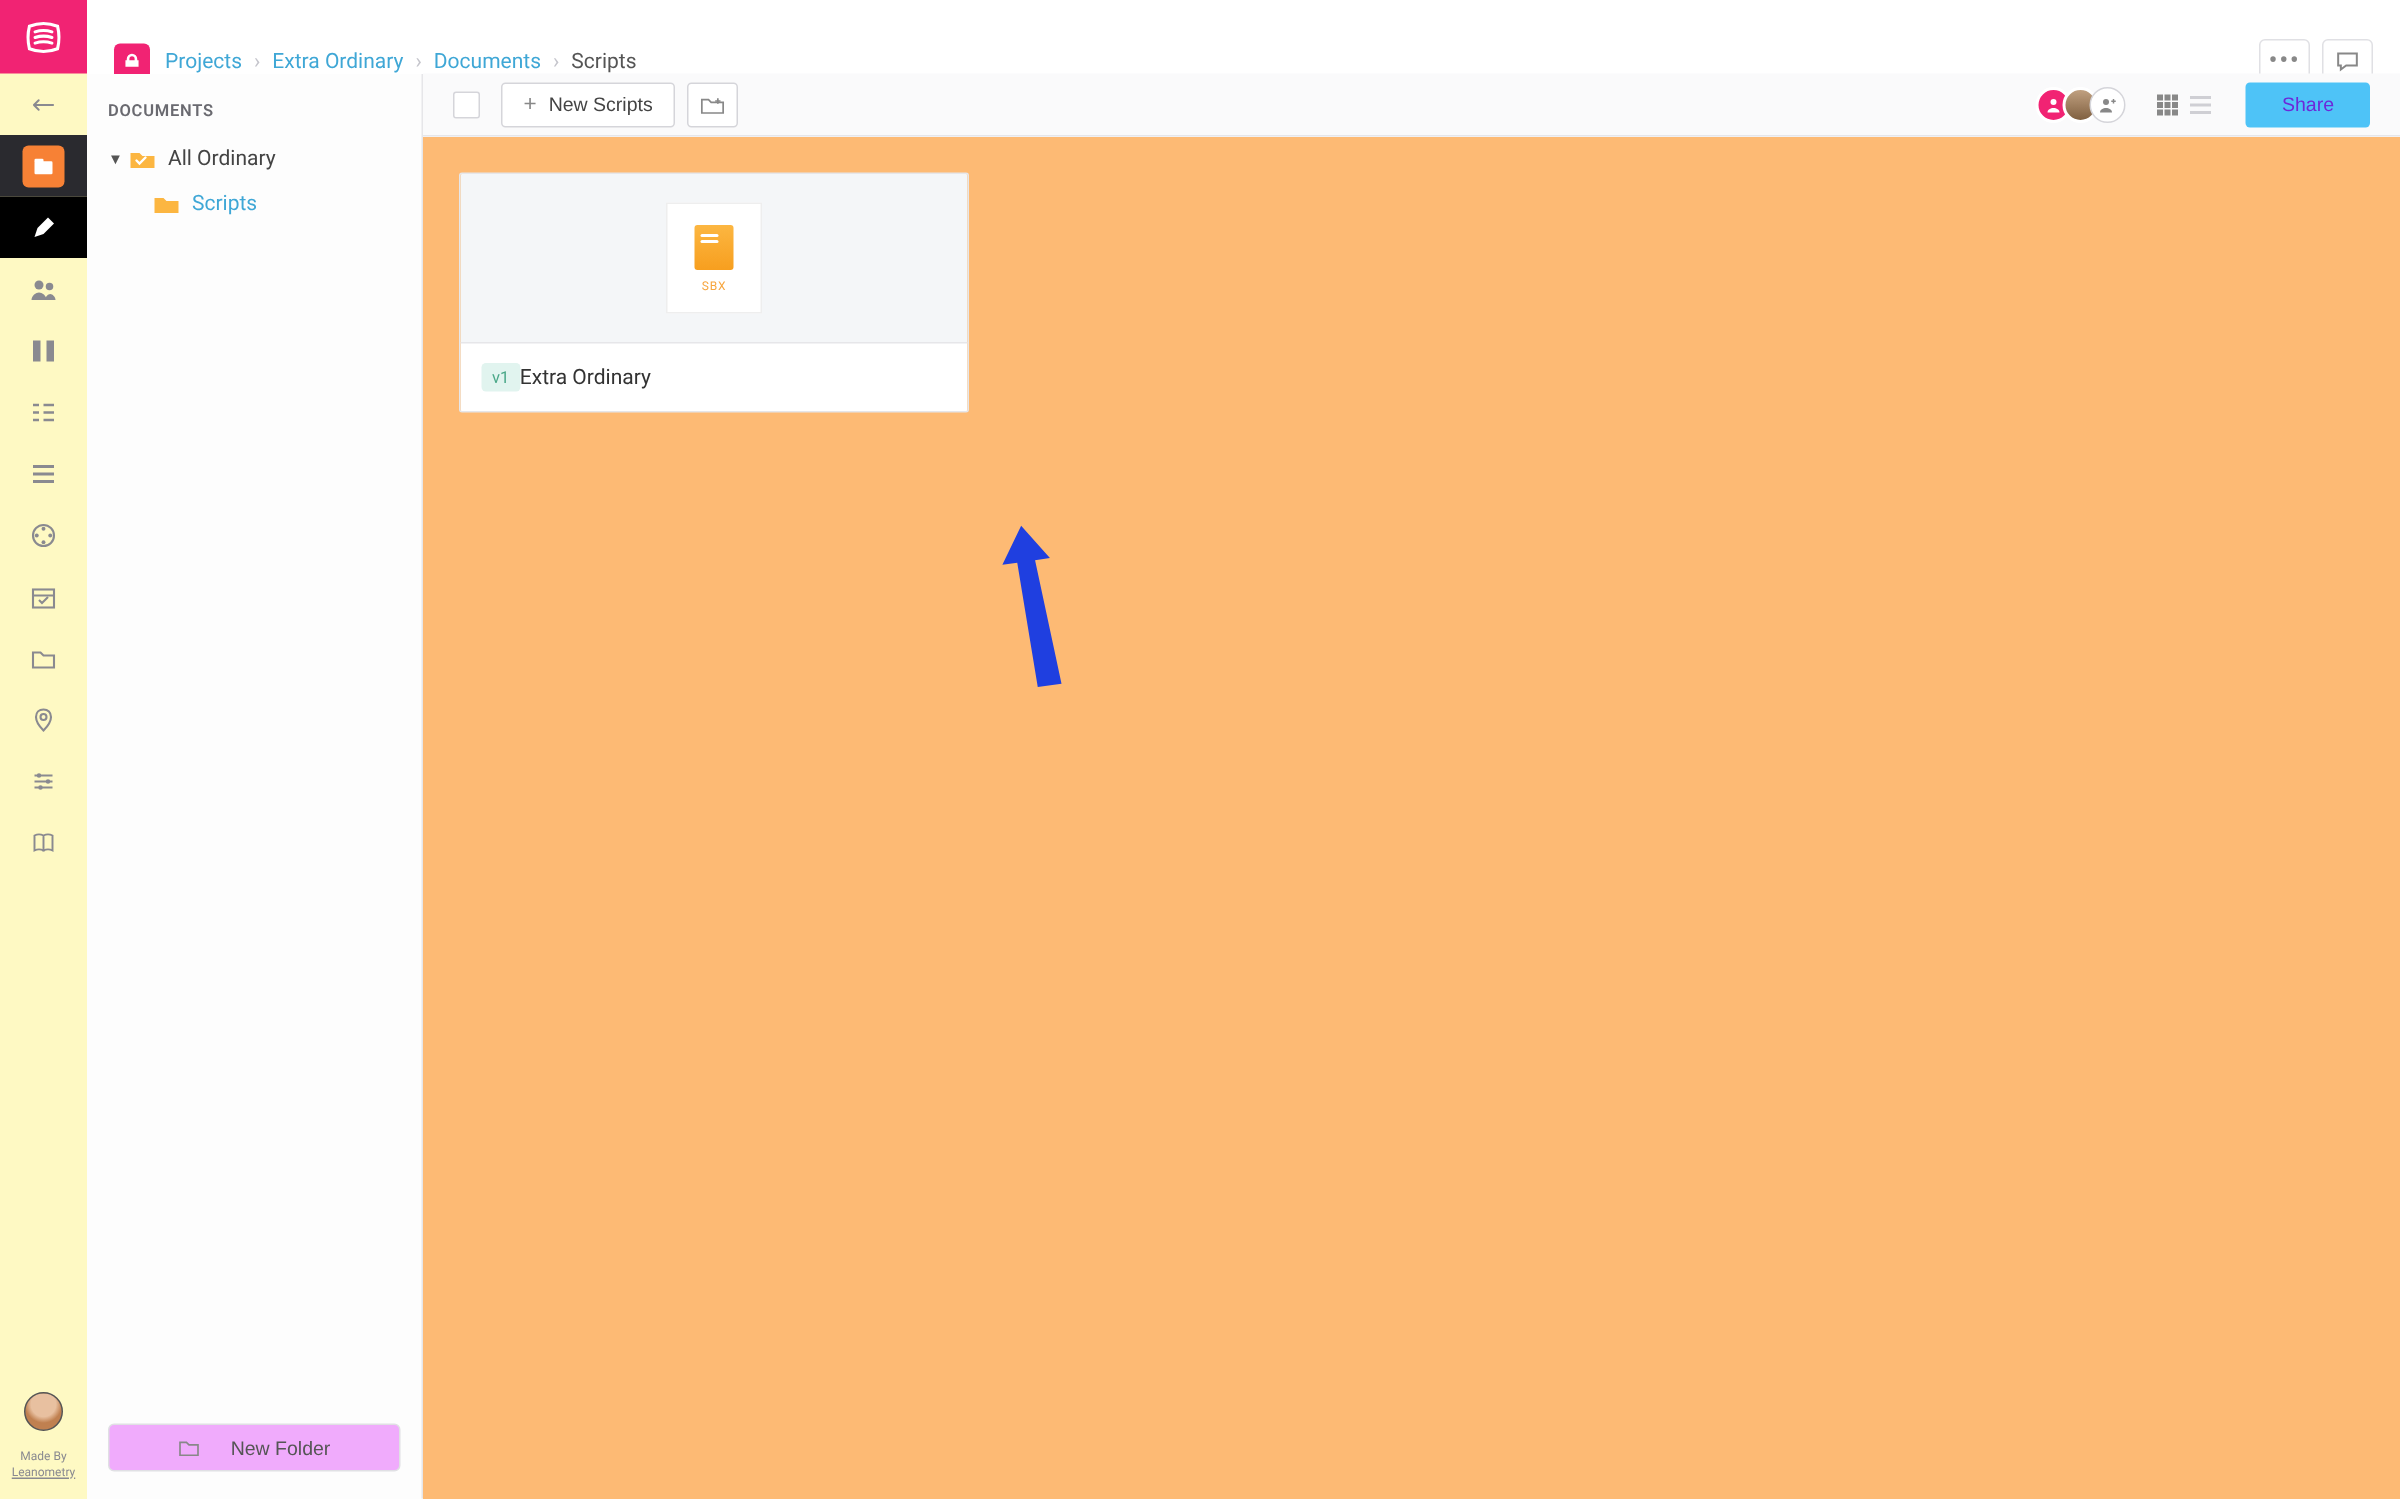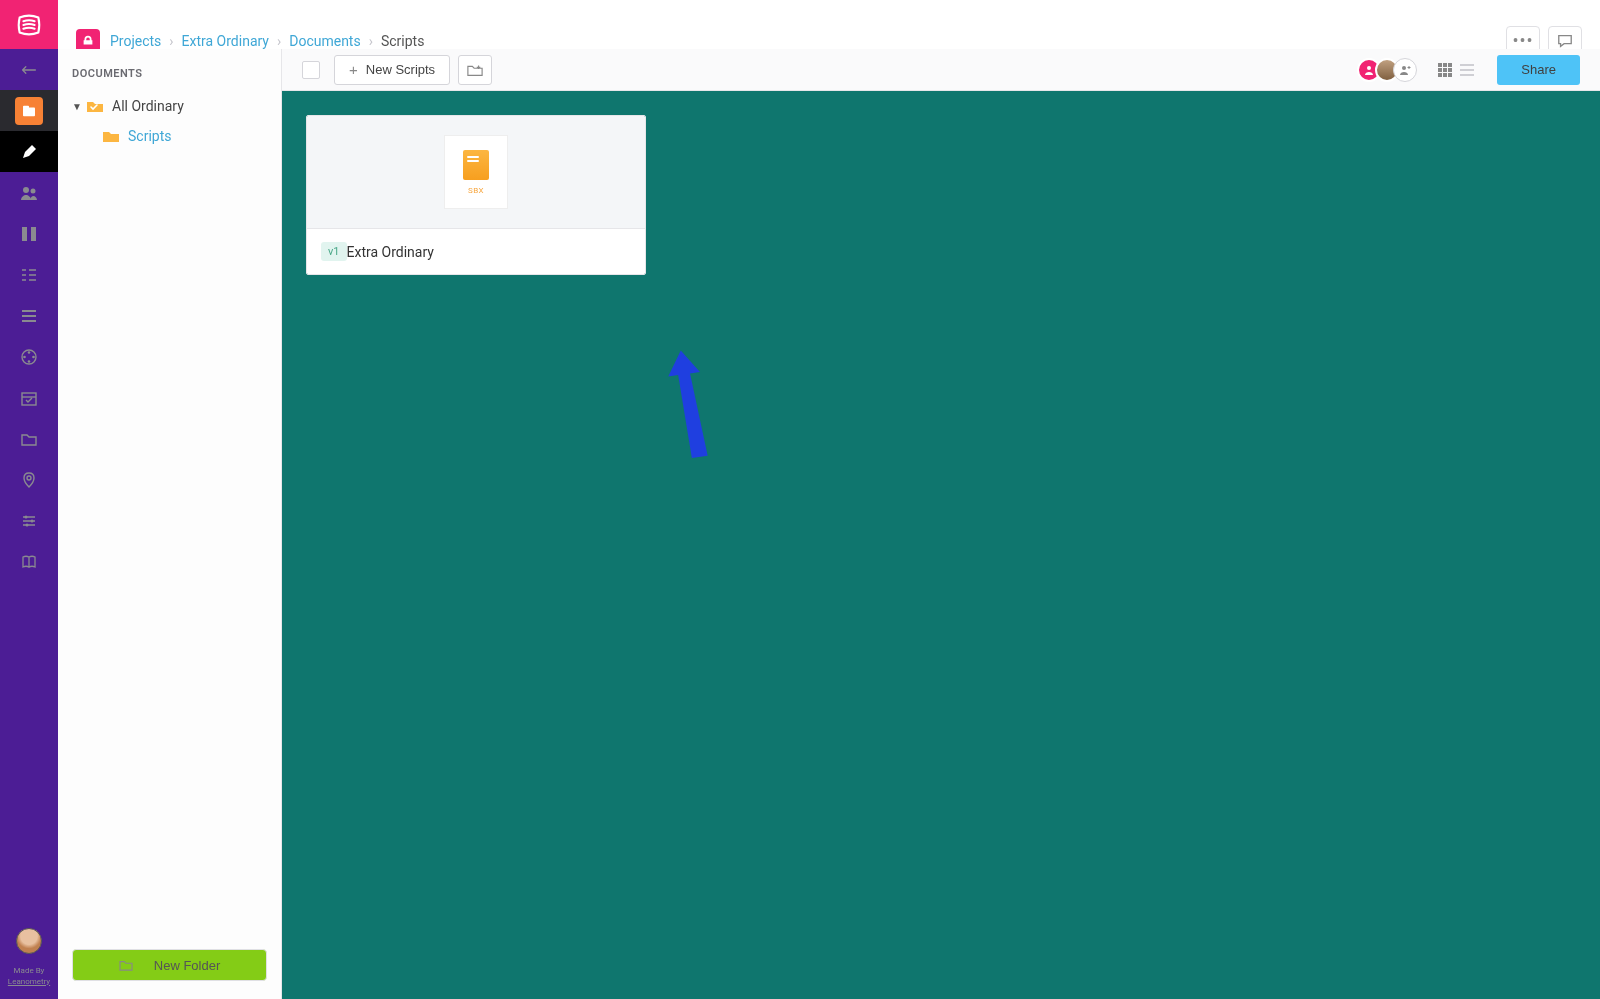--- a/index.html
+++ b/index.html
@@ -1,19 +1,19 @@
 <!DOCTYPE html>
 <html><head>
 <meta charset="utf-8">
 <style>
 * { margin: 0; padding: 0; box-sizing: border-box; }
 body { font-family: -apple-system, BlinkMacSystemFont, "Segoe UI", Roboto, sans-serif; background: #fff; color: #333; overflow: hidden; width: 1600px; height: 999px; }
 
 
-.icon-sidebar { position: fixed; left: 0; top: 0; width: 58px; height: 999px; background: #4c1d95; display: flex; flex-direction: column; }
+.icon-sidebar { position: fixed; left: 0; top: 0; width: 58px; height: 999px; background: #fef9c3; display: flex; flex-direction: column; }
 .logo-block { width: 58px; height: 49px; background: #f12373; display: flex; align-items: center; justify-content: center; }
 .logo-block svg { width: 30px; height: 30px; }
 .icon-item { width: 58px; height: 41px; display: flex; align-items: center; justify-content: center; cursor: pointer; }
 .icon-item svg { width: 18px; height: 18px; fill: #8a8a90; }
 .icon-item.arrow svg { width: 16px; height: 10px; }
 .icon-item.active-box { background: #2a2a2f; }
 .icon-active-badge { width: 28px; height: 28px; border-radius: 4px; background: #f78135; display: flex; align-items: center; justify-content: center; }
 .icon-active-badge svg { width: 14px; height: 12px; fill: #fff; }
 .icon-item.edit { background: #000; }
 .icon-item.edit svg { fill: #fff; }
@@ -36,45 +36,45 @@
 .top-btn svg { width: 18px; height: 16px; fill: none; stroke: #888; stroke-width: 1.5; }
 
 
 .doc-panel { position: fixed; left: 58px; top: 49px; width: 224px; bottom: 0; background: #fdfdfd; border-right: 1px solid #e6e6e9; padding: 18px 14px; display: flex; flex-direction: column; }
 .doc-panel h4 { font-size: 11px; color: #6a6a70; letter-spacing: 0.5px; margin-bottom: 14px; font-weight: 600; }
 .tree-row { display: flex; align-items: center; font-size: 14px; color: #444; padding: 4px 0; cursor: pointer; }
 .tree-row .caret { width: 10px; color: #555; font-size: 10px; margin-right: 4px; }
 .tree-row .folder-ic { width: 18px; height: 14px; margin-right: 8px; display:flex; align-items:center; justify-content:center;}
 .tree-row.child { padding-left: 30px; margin-top: 6px; }
 .tree-row.child .label { color: #3fa7d6; }
-.new-folder-btn { margin-top: auto; height: 32px; border: 1px solid #e0e0e4; border-radius: 4px; background: #84cc16; display: flex; align-items: center; justify-content: center; gap: 21px; font-size: 13px; color: #555; cursor: pointer; }
+.new-folder-btn { margin-top: auto; height: 32px; border: 1px solid #e0e0e4; border-radius: 4px; background: #f0abfc; display: flex; align-items: center; justify-content: center; gap: 21px; font-size: 13px; color: #555; cursor: pointer; }
 .new-folder-btn svg{width:14px;height:12px;fill:none;stroke:#888;stroke-width:1.3;}
 
 
 .toolbar { position: fixed; left: 282px; top: 49px; right: 0; height: 42px; background: #fafafb; border-bottom: 1px solid #e6e6e9; display: flex; align-items: center; padding: 0 20px; }
 .check-sq { width: 18px; height: 18px; border: 1px solid #d5d5da; background: #fff; border-radius: 2px; margin-right: 14px; cursor: pointer; }
 .new-doc-btn { height: 30px; padding: 0 14px; border: 1px solid #d5d5da; background: #fff; border-radius: 3px; display: flex; align-items: center; gap: 8px; font-size: 13px; color: #444; cursor: pointer; }
 .folder-plus-btn { width: 34px; height: 30px; border: 1px solid #d5d5da; background: #fff; border-radius: 3px; margin-left: 8px; display:flex;align-items:center;justify-content:center;cursor:pointer;}
 .folder-plus-btn svg{width:16px;height:14px;fill:none;stroke:#888;stroke-width:1.3;}
 .toolbar-right { margin-left: auto; display: flex; align-items: center; gap: 10px; }
 .avatars-stack { display: flex; align-items: center; }
 .av { width: 24px; height: 24px; border-radius: 50%; border: 2px solid #fff; margin-left: -6px; }
 .av.a1 { background: #f12373; display:flex;align-items:center;justify-content:center;}
 .av.a1 svg{width:12px;height:12px;fill:#fff;}
 .av.a2 { background: linear-gradient(#c0a080,#806040); }
 .add-user { width: 24px; height: 24px; border-radius: 50%; background: #fff; border: 1px solid #d5d5da; display: flex; align-items: center; justify-content: center; margin-left: -6px; cursor:pointer;}
 .add-user svg{width:12px;height:12px;fill:#888;}
 .view-toggle { display: flex; gap: 2px; margin-left: 8px; }
 .view-toggle .vt { width: 20px; height: 20px; display: flex; align-items: center; justify-content: center; cursor: pointer; }
 .view-toggle svg { width: 16px; height: 16px; fill: #888; }
 .view-toggle .vt.inactive svg { fill: #cfcfd4; }
-.share-btn { height: 30px; padding: 0 24px; background: #4ec3f7; color: #404040; border: none; border-radius: 3px; font-size: 13px; cursor: pointer; margin-left: 10px; }
-
-
-.main { position: fixed; left: 282px; top: 91px; right: 0; bottom: 0; background: #0f766e; padding: 24px; }
+.share-btn { height: 30px; padding: 0 24px; background: #4ec3f7; color: #6d28d9; border: none; border-radius: 3px; font-size: 13px; cursor: pointer; margin-left: 10px; }
+
+
+.main { position: fixed; left: 282px; top: 91px; right: 0; bottom: 0; background: #fdba74; padding: 24px; }
 .doc-card { width: 340px; border: 1px solid #e6e6e9; border-radius: 2px; overflow: hidden; }
 .doc-thumb { height: 112px; background: #f4f6f8; display: flex; align-items: center; justify-content: center; }
 .thumb-inner { width: 64px; height: 74px; background: #fff; border: 1px solid #eee; display: flex; flex-direction: column; align-items: center; justify-content: center; gap: 6px; }
 .thumb-book { width: 26px; height: 30px; background: linear-gradient(#fcb641,#f79f1f); border-radius: 2px; position: relative; }
 .thumb-book::before{content:"";position:absolute;left:4px;top:6px;width:12px;height:2px;background:#fff;border-radius:1px;box-shadow:0 4px 0 #fff;}
 .thumb-label { font-size: 8px; color: #f7a63f; letter-spacing: 0.5px; }
 .doc-meta { height: 46px; background: #fff; display: flex; align-items: center; padding: 0 14px; border-top: 1px solid #e6e6e9; }
 .version-pill { background: #e1f4ef; color: #4aa888; font-size: 11px; padding: 3px 7px; border-radius: 3px; }
 .doc-title { font-size: 14px; color: #333; }
 

